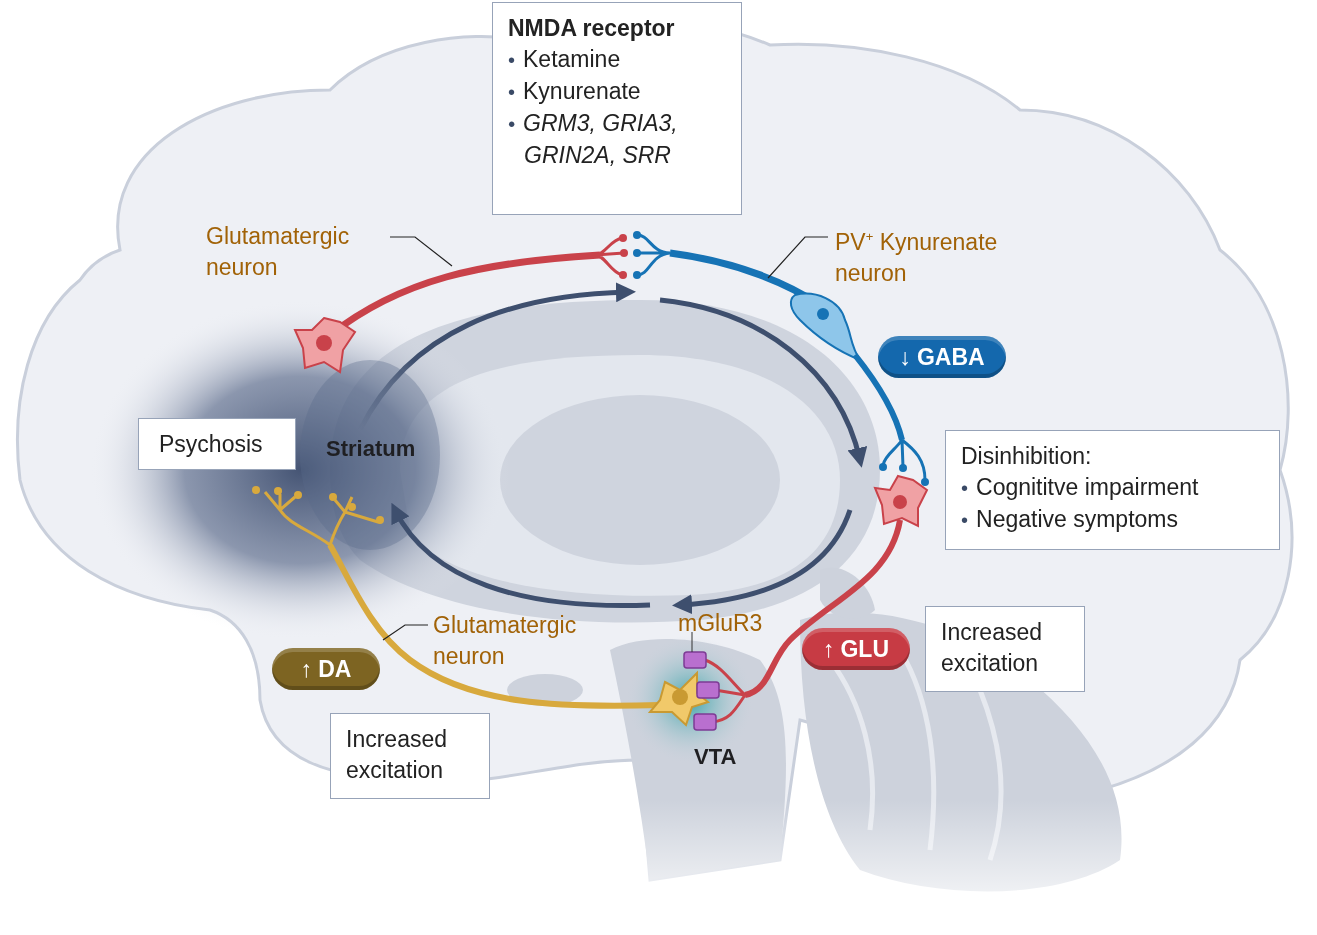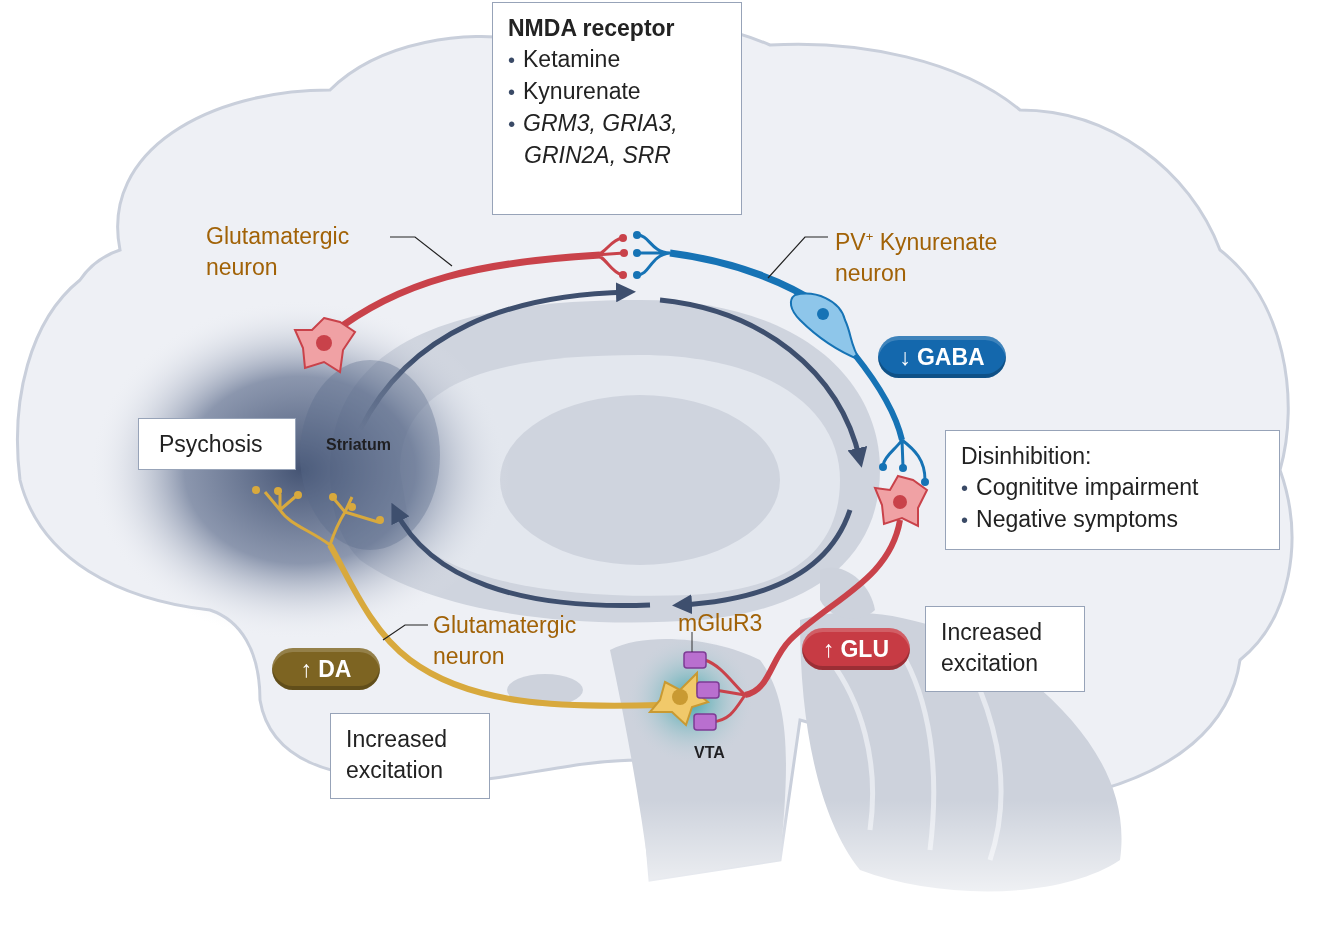--- a/index.html
+++ b/index.html
@@ -9,21 +9,21 @@
   .label { position: absolute; font-size: 23px; line-height: 31px; color: #a16207; white-space: nowrap; }
   .box { position: absolute; background: #ffffff; border: 1.5px solid #97a3b8; box-sizing: border-box; }
   .box .line { display: block; font-size: 23px; line-height: 31px; color: #222; white-space: nowrap; }
   .bullet::before { content: "\2022"; color: #3a4a66; margin-right: 8px; font-size: 20px; }
   .bold { font-weight: bold; }
   .ital { font-style: italic; }
   .pill { position: absolute; height: 42px; border-radius: 21px; color: #fff; font-weight: bold;
           font-size: 23px; display: flex; align-items: center; justify-content: center;
           box-shadow: inset 0 -4px 0 rgba(0,0,0,0.22), inset 0 4px 0 rgba(255,255,255,0.18); }
   .pill .arr { margin-right: 6px; }
-  .region { position: absolute; font-weight: bold; font-size: 16px; color: #1f1f22; }
+  .region { position: absolute; font-weight: bold; font-size: 22px; color: #1f1f22; }
 </style>
 </head>
 <body>
 
 <svg id="diagram" viewBox="0 0 1317 935" xmlns="http://www.w3.org/2000/svg">
   <defs>
     <radialGradient id="striatumGlow" cx="0.5" cy="0.5" r="0.5">
       <stop offset="0" stop-color="#3d4d6e" stop-opacity="0.95"></stop>
       <stop offset="0.55" stop-color="#61708f" stop-opacity="0.7"></stop>
       <stop offset="1" stop-color="#eef0f5" stop-opacity="0"></stop>

